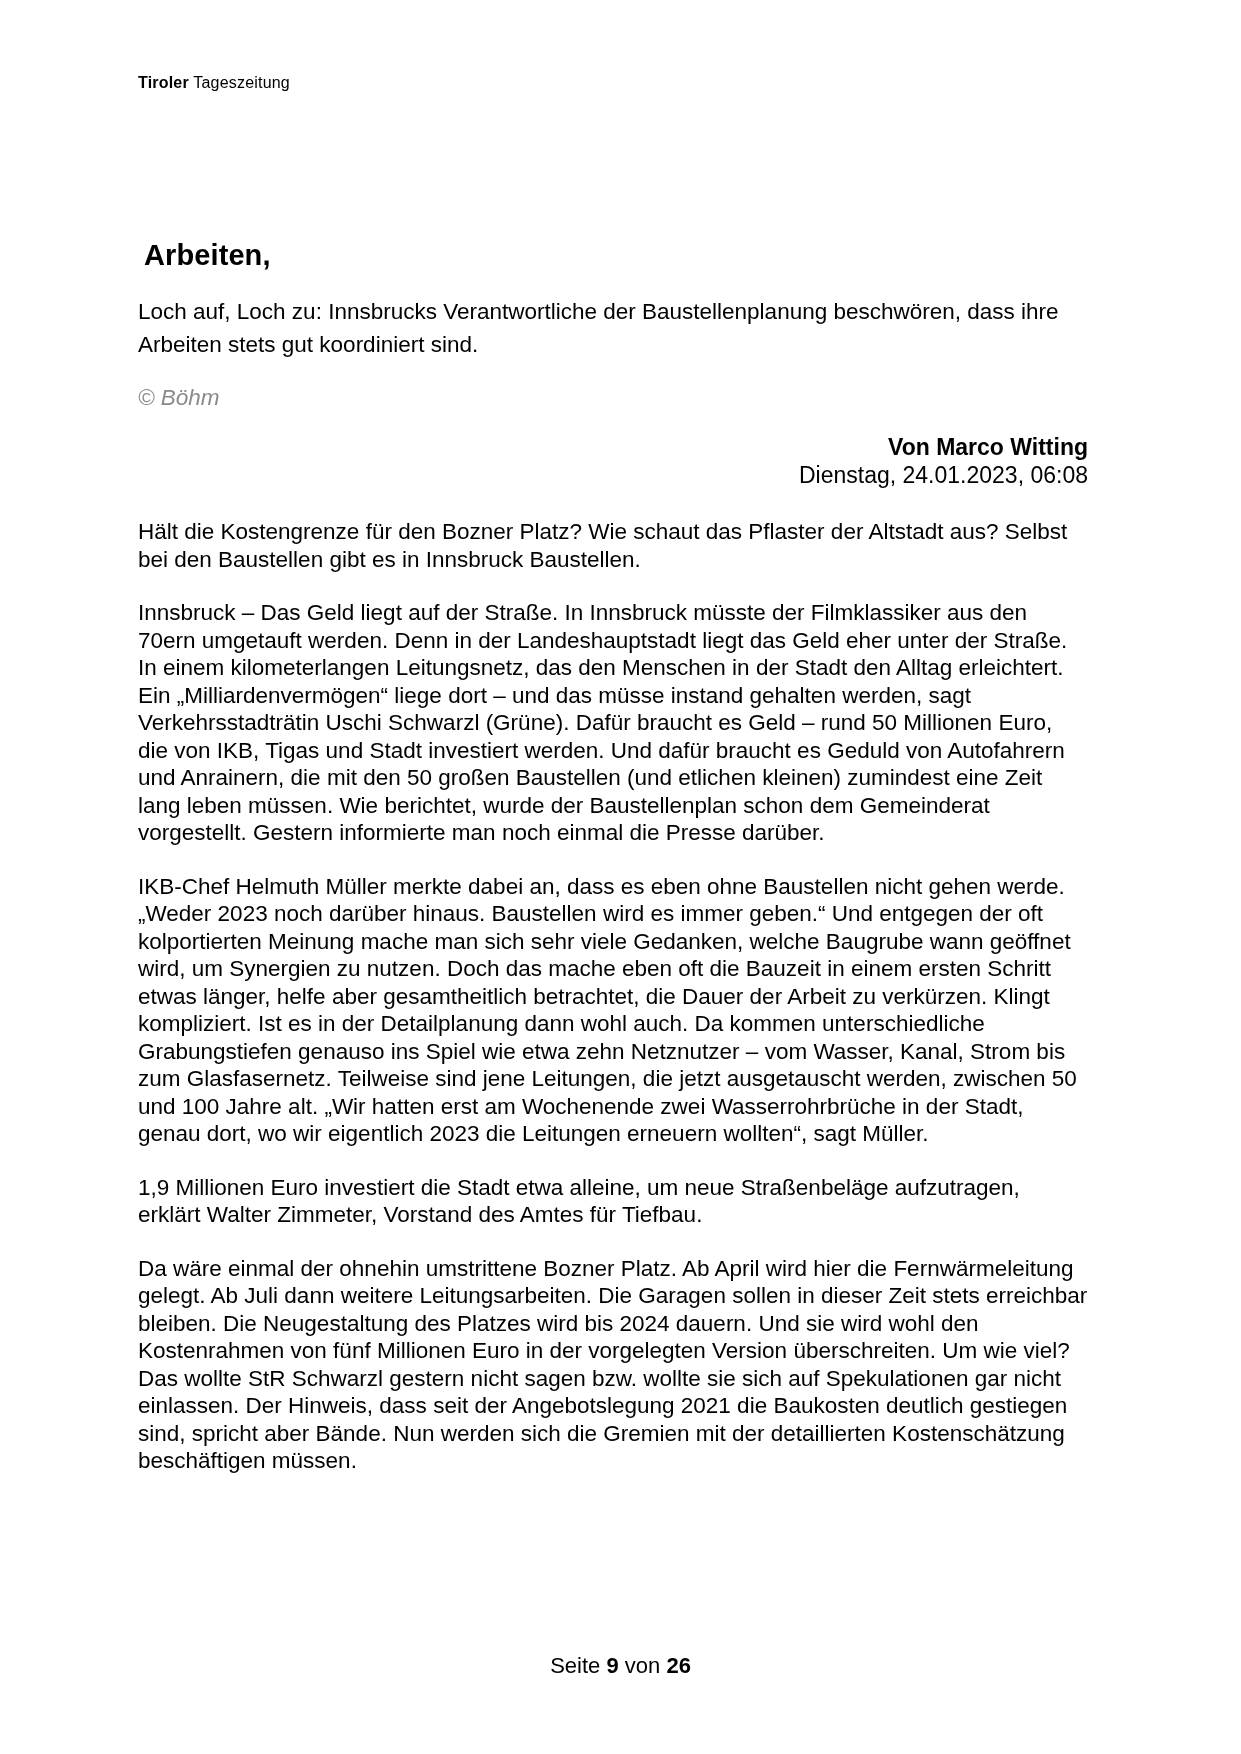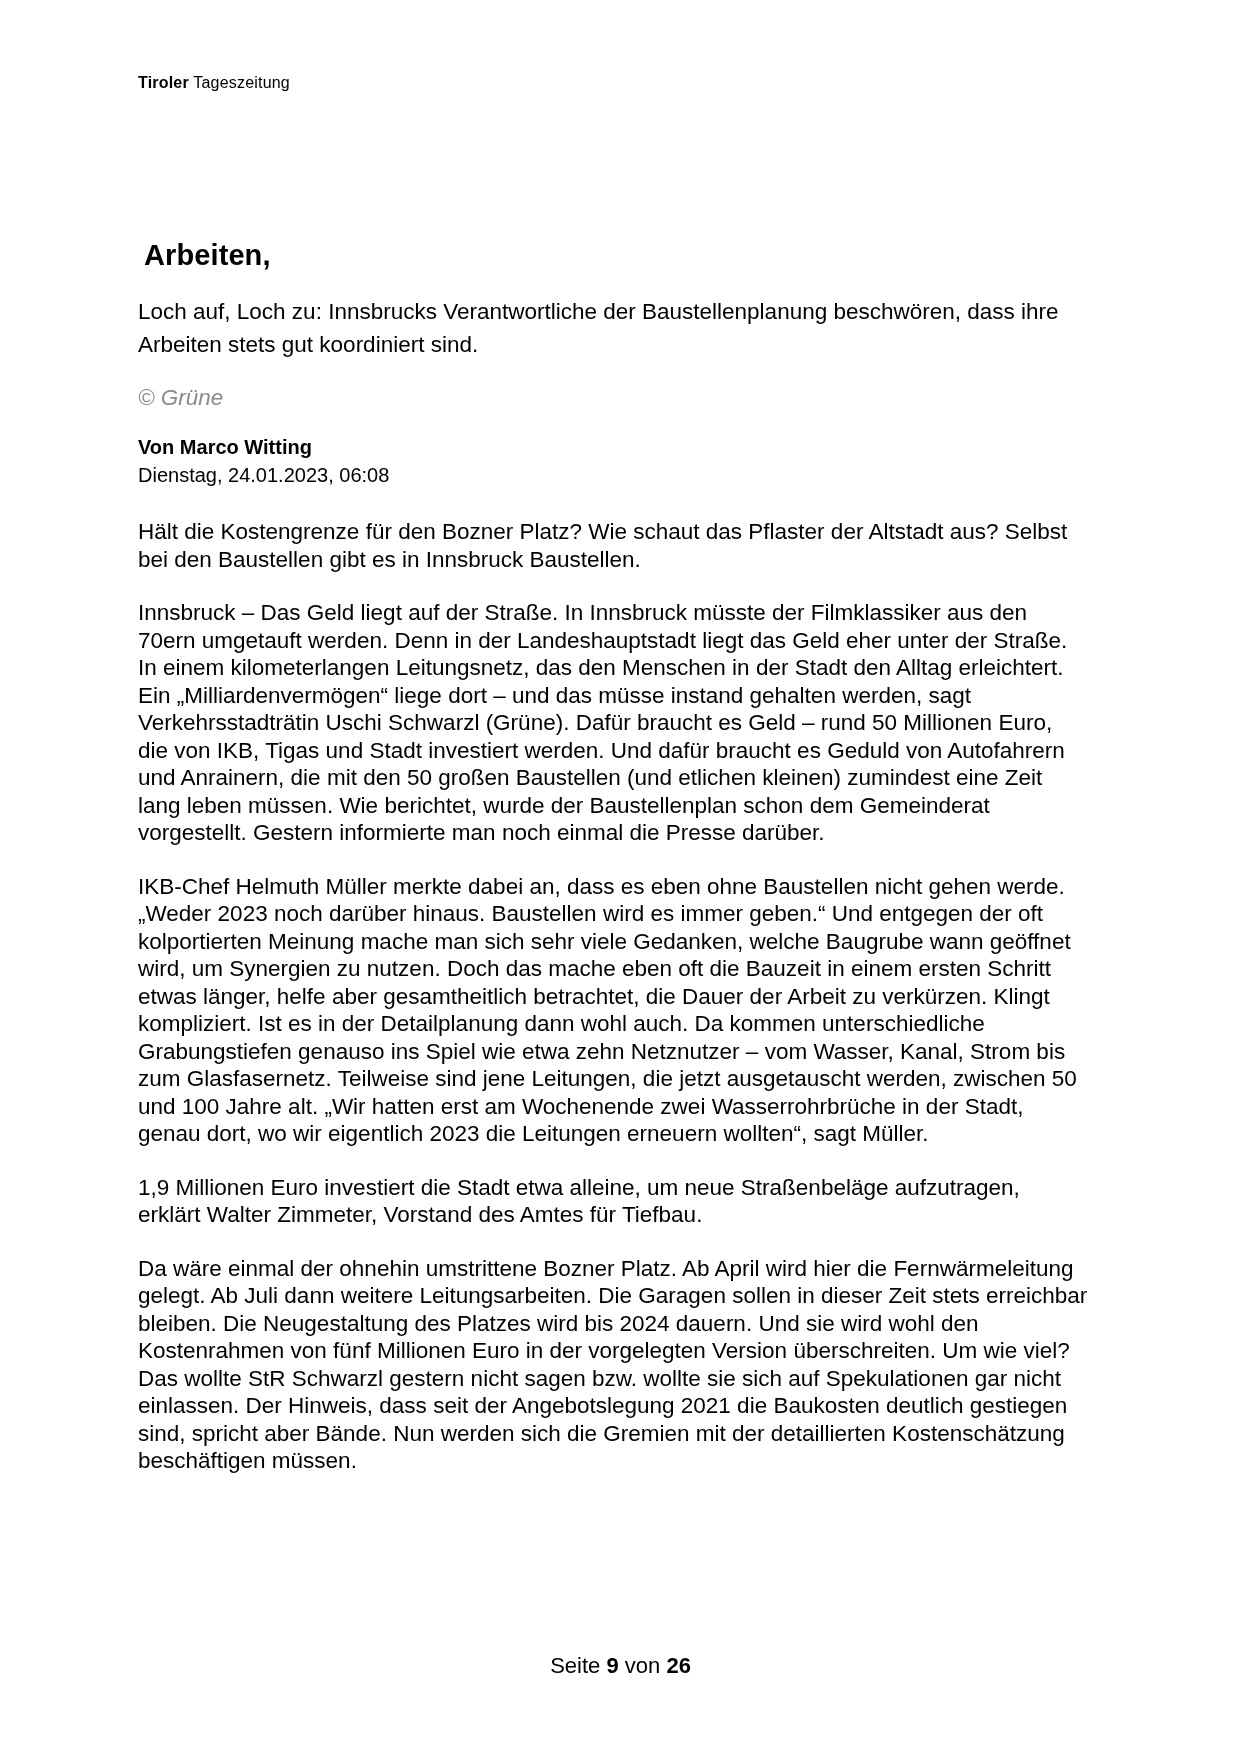--- a/index.html
+++ b/index.html
@@ -42,22 +42,23 @@
   }
   .credit {
     margin: 23px 0 0 0;
     font-size: 22.5px;
     line-height: 27px;
     font-style: italic;
     color: #8a8a8a;
   }
   .byline-block {
     margin: 23px 0 0 0;
-    font-size: 20px;
+    font-size: 23px;
     line-height: 27.5px;
+    text-align: right;
   }
   .byline { font-weight: 700; }
   .body-copy { margin-top: 29px; }
   .para {
     margin: 0 0 26px 0;
     font-size: 22.5px;
     line-height: 27.5px;
   }
   .footer {
     position: absolute;
@@ -79,21 +80,21 @@
       <span class="b">Tiroler</span>
       <span>Tageszeitung</span>
     </div>
 
     <h1 class="title">
         <div class="title-line">Arbeiten,</div>
       </h1>
 
     <p class="lead">Loch auf, Loch zu: Innsbrucks Verantwortliche der Baustellenplanung beschwören, dass ihre Arbeiten stets gut koordiniert sind.</p>
 
-    <p class="credit">© Grüne</p>
+    <p class="credit">© Böhm</p>
 
     <div class="byline-block">
       <div class="byline">Von Marco Witting</div>
       <div class="dateline">Dienstag, 24.01.2023, 06:08</div>
     </div>
 
     <div class="body-copy">
         <p class="para">Hält die Kostengrenze für den Bozner Platz? Wie schaut das Pflaster der Altstadt aus? Selbst bei den Baustellen gibt es in Innsbruck Baustellen.</p>
         <p class="para">Innsbruck – Das Geld liegt auf der Straße. In Innsbruck müsste der Filmklassiker aus den 70ern umgetauft werden. Denn in der Landeshauptstadt liegt das Geld eher unter der Straße. In einem kilometerlangen Leitungsnetz, das den Menschen in der Stadt den Alltag erleichtert. Ein „Milliardenvermögen“ liege dort – und das müsse instand gehalten werden, sagt Verkehrsstadträtin Uschi Schwarzl (Grüne). Dafür braucht es Geld – rund 50 Millionen Euro, die von IKB, Tigas und Stadt investiert werden. Und dafür braucht es Geduld von Autofahrern und Anrainern, die mit den 50 großen Baustellen (und etlichen kleinen) zumindest eine Zeit lang leben müssen. Wie berichtet, wurde der Baustellenplan schon dem Gemeinderat vorgestellt. Gestern informierte man noch einmal die Presse darüber.</p>
         <p class="para">IKB-Chef Helmuth Müller merkte dabei an, dass es eben ohne Baustellen nicht gehen werde. „Weder 2023 noch darüber hinaus. Baustellen wird es immer geben.“ Und entgegen der oft kolportierten Meinung mache man sich sehr viele Gedanken, welche Baugrube wann geöffnet wird, um Synergien zu nutzen. Doch das mache eben oft die Bauzeit in einem ersten Schritt etwas länger, helfe aber gesamtheitlich betrachtet, die Dauer der Arbeit zu verkürzen. Klingt kompliziert. Ist es in der Detailplanung dann wohl auch. Da kommen unterschiedliche Grabungstiefen genauso ins Spiel wie etwa zehn Netznutzer – vom Wasser, Kanal, Strom bis zum Glasfasernetz. Teilweise sind jene Leitungen, die jetzt ausgetauscht werden, zwischen 50 und 100 Jahre alt. „Wir hatten erst am Wochenende zwei Wasserrohrbrüche in der Stadt, genau dort, wo wir eigentlich 2023 die Leitungen erneuern wollten“, sagt Müller.</p>

